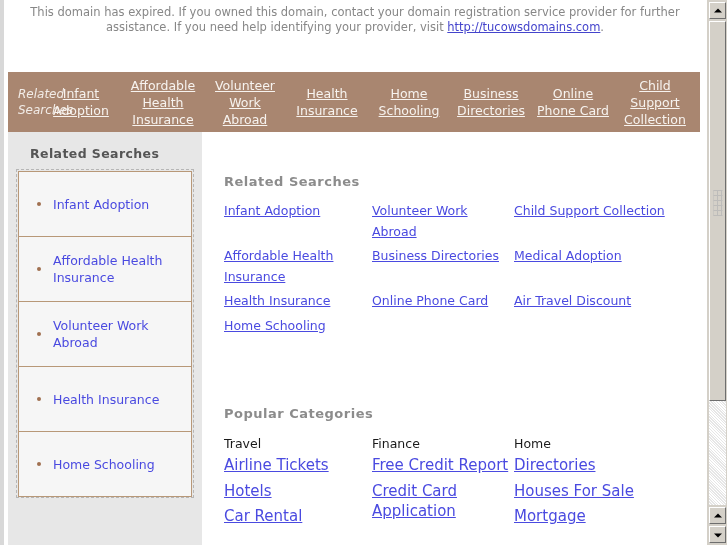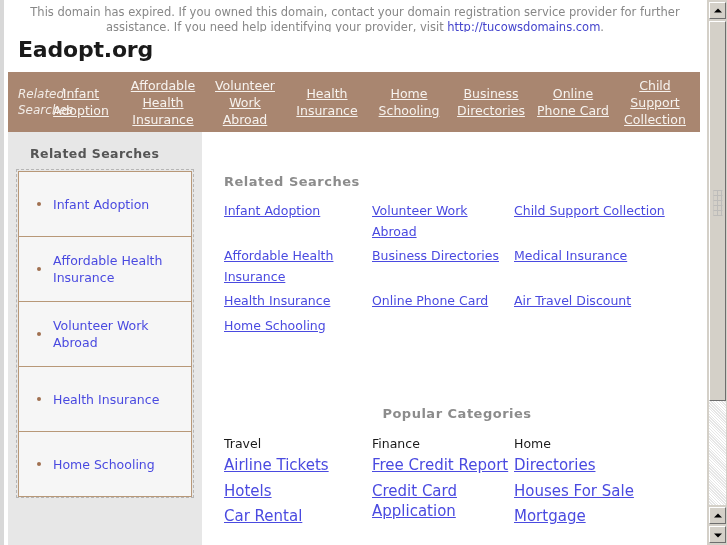--- a/index.html
+++ b/index.html
@@ -179,21 +179,20 @@
   .section-heading {
     font-size: 13px;
     font-weight: bold;
     color: #8c8c8c;
     letter-spacing: 0.5px;
     padding-top: 42px;
     padding-bottom: 12px;
   }
   #popular-categories-section .section-heading {
     padding-top: 66px;
-    text-align: center;
   }
   .link-grid {
     display: grid;
     grid-template-columns: 148px 142px auto;
     column-gap: 0px;
     row-gap: 0px;
   }
   .grid-link {
     font-size: 12.5px;
     line-height: 20.5px;
@@ -303,21 +302,20 @@
 <div id="viewport">
 
   <div id="page-left-gutter"></div>
 
   <div id="page-canvas">
 
     <div id="expiry-notice">
       <span>This domain has expired. If you owned this domain, contact your domain registration service provider for further assistance. If you need help identifying your provider, visit </span><a href="#">http://tucowsdomains.com</a><span>.</span>
     </div>
 
-    <div id="site-title">Eadopt.org</div>
 
     <div id="topnav">
       <div class="nav-label">Related Searches</div>
       <div class="nav-links">
         <a class="nav-link" href="#">Infant Adoption</a>
         <a class="nav-link" href="#">Affordable Health Insurance</a>
         <a class="nav-link" href="#">Volunteer Work Abroad</a>
         <a class="nav-link" href="#">Health Insurance</a>
         <a class="nav-link" href="#">Home Schooling</a>
         <a class="nav-link" href="#">Business Directories</a>
@@ -363,21 +361,21 @@
       <div id="main">
 
         <div id="related-searches-section">
           <div class="section-heading">Related Searches</div>
           <div class="link-grid">
             <a class="grid-link" href="#">Infant Adoption</a>
             <a class="grid-link" href="#">Volunteer Work Abroad</a>
             <a class="grid-link" href="#">Child Support Collection</a>
             <a class="grid-link" href="#">Affordable Health Insurance</a>
             <a class="grid-link" href="#">Business Directories</a>
-            <a class="grid-link" href="#">Medical Insurance</a>
+            <a class="grid-link" href="#">Medical Adoption</a>
             <a class="grid-link" href="#">Health Insurance</a>
             <a class="grid-link" href="#">Online Phone Card</a>
             <a class="grid-link" href="#">Air Travel Discount</a>
             <a class="grid-link" href="#">Home Schooling</a>
           </div>
         </div>
 
         <div id="popular-categories-section">
           <div class="section-heading">Popular Categories</div>
           <div class="link-grid">

